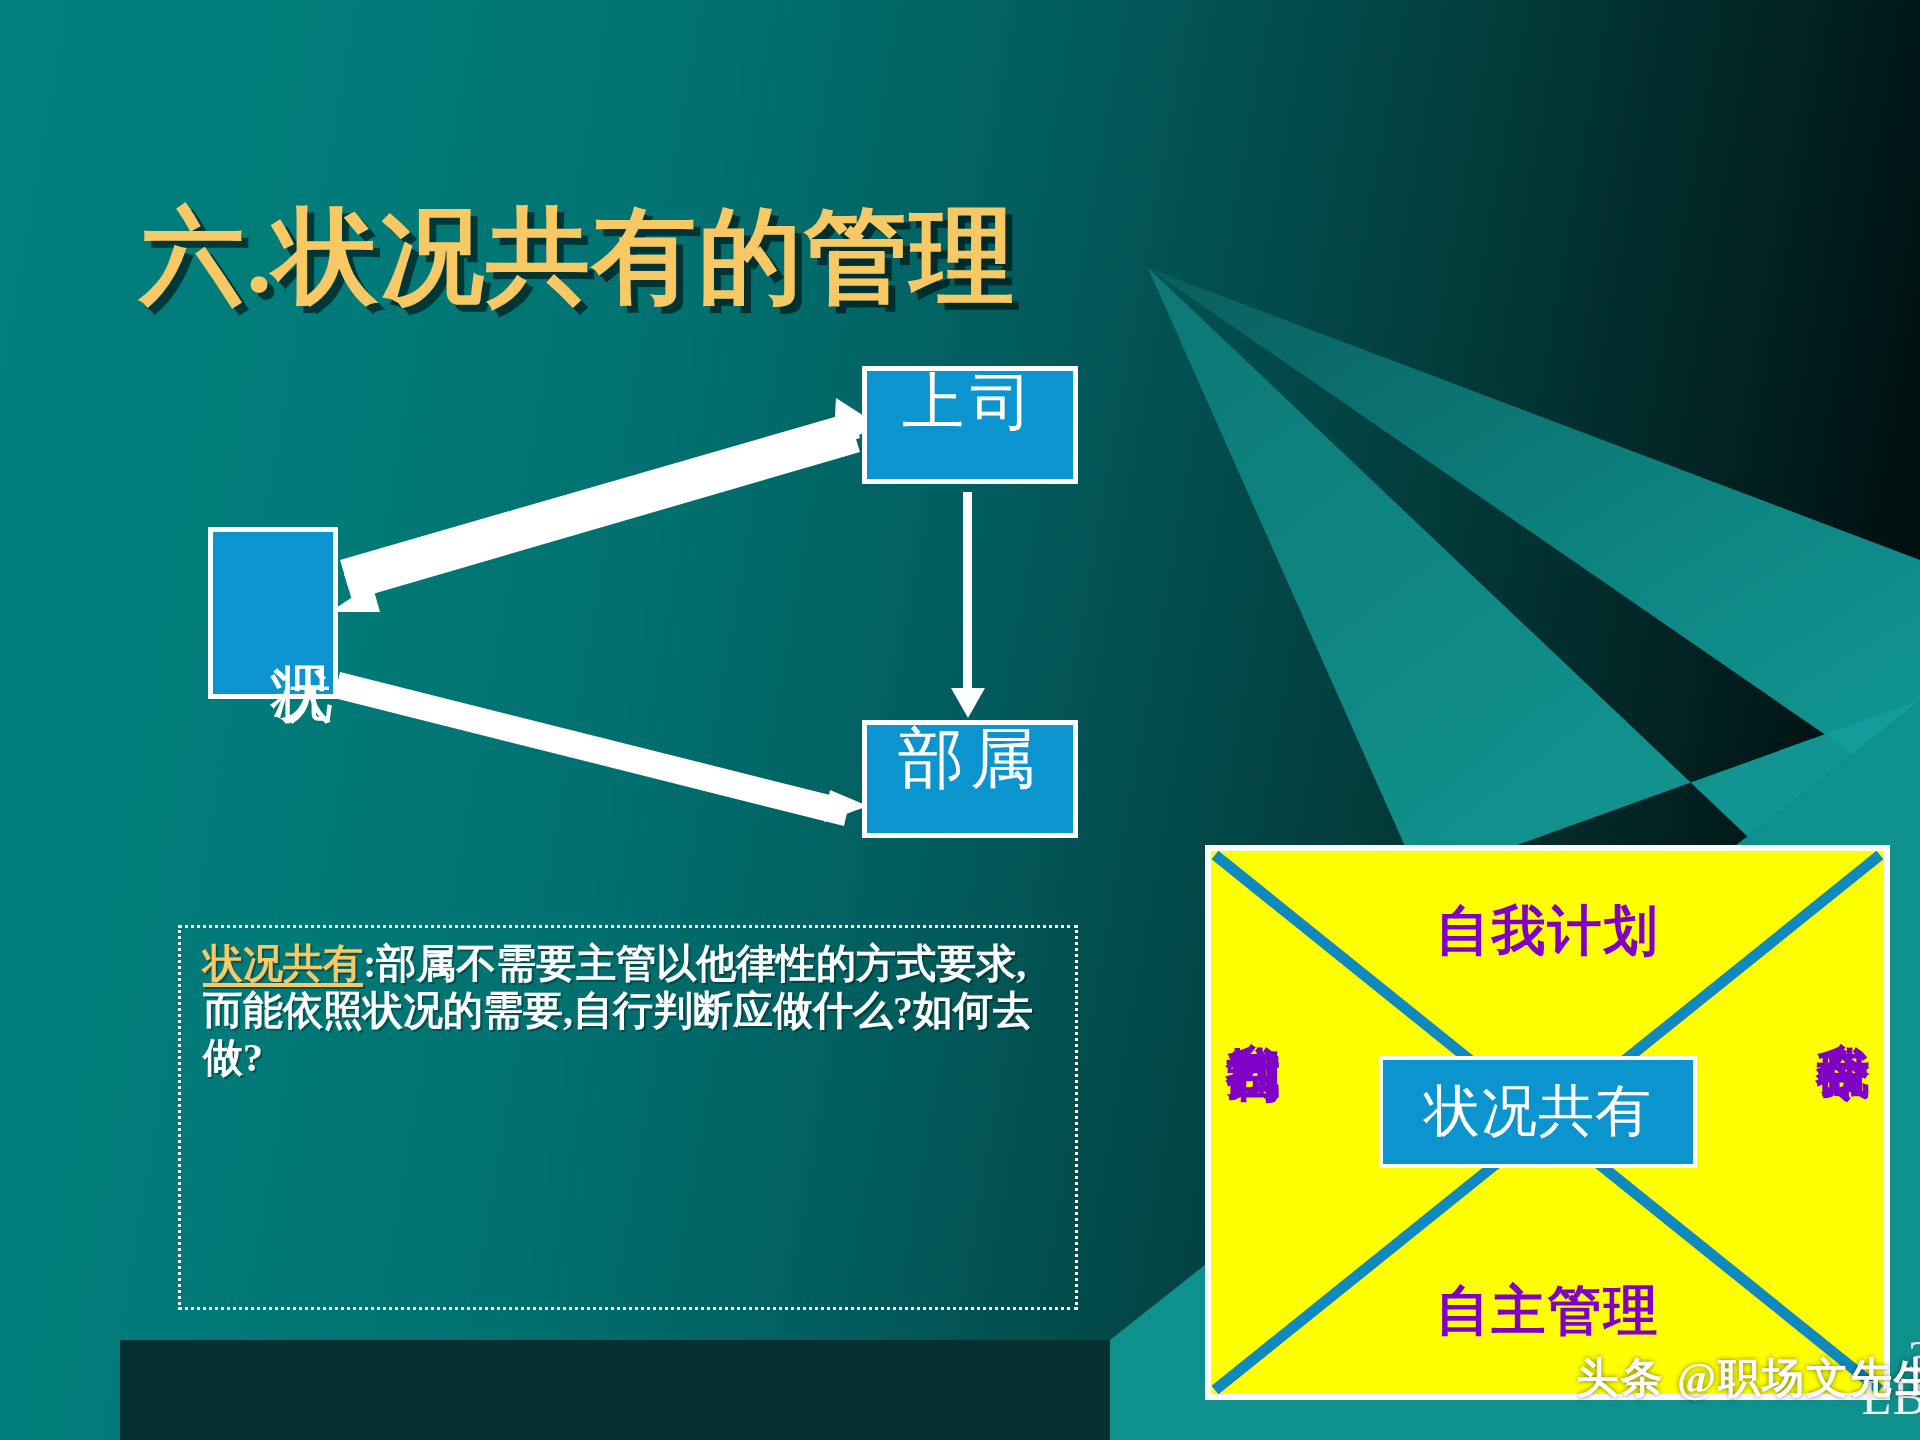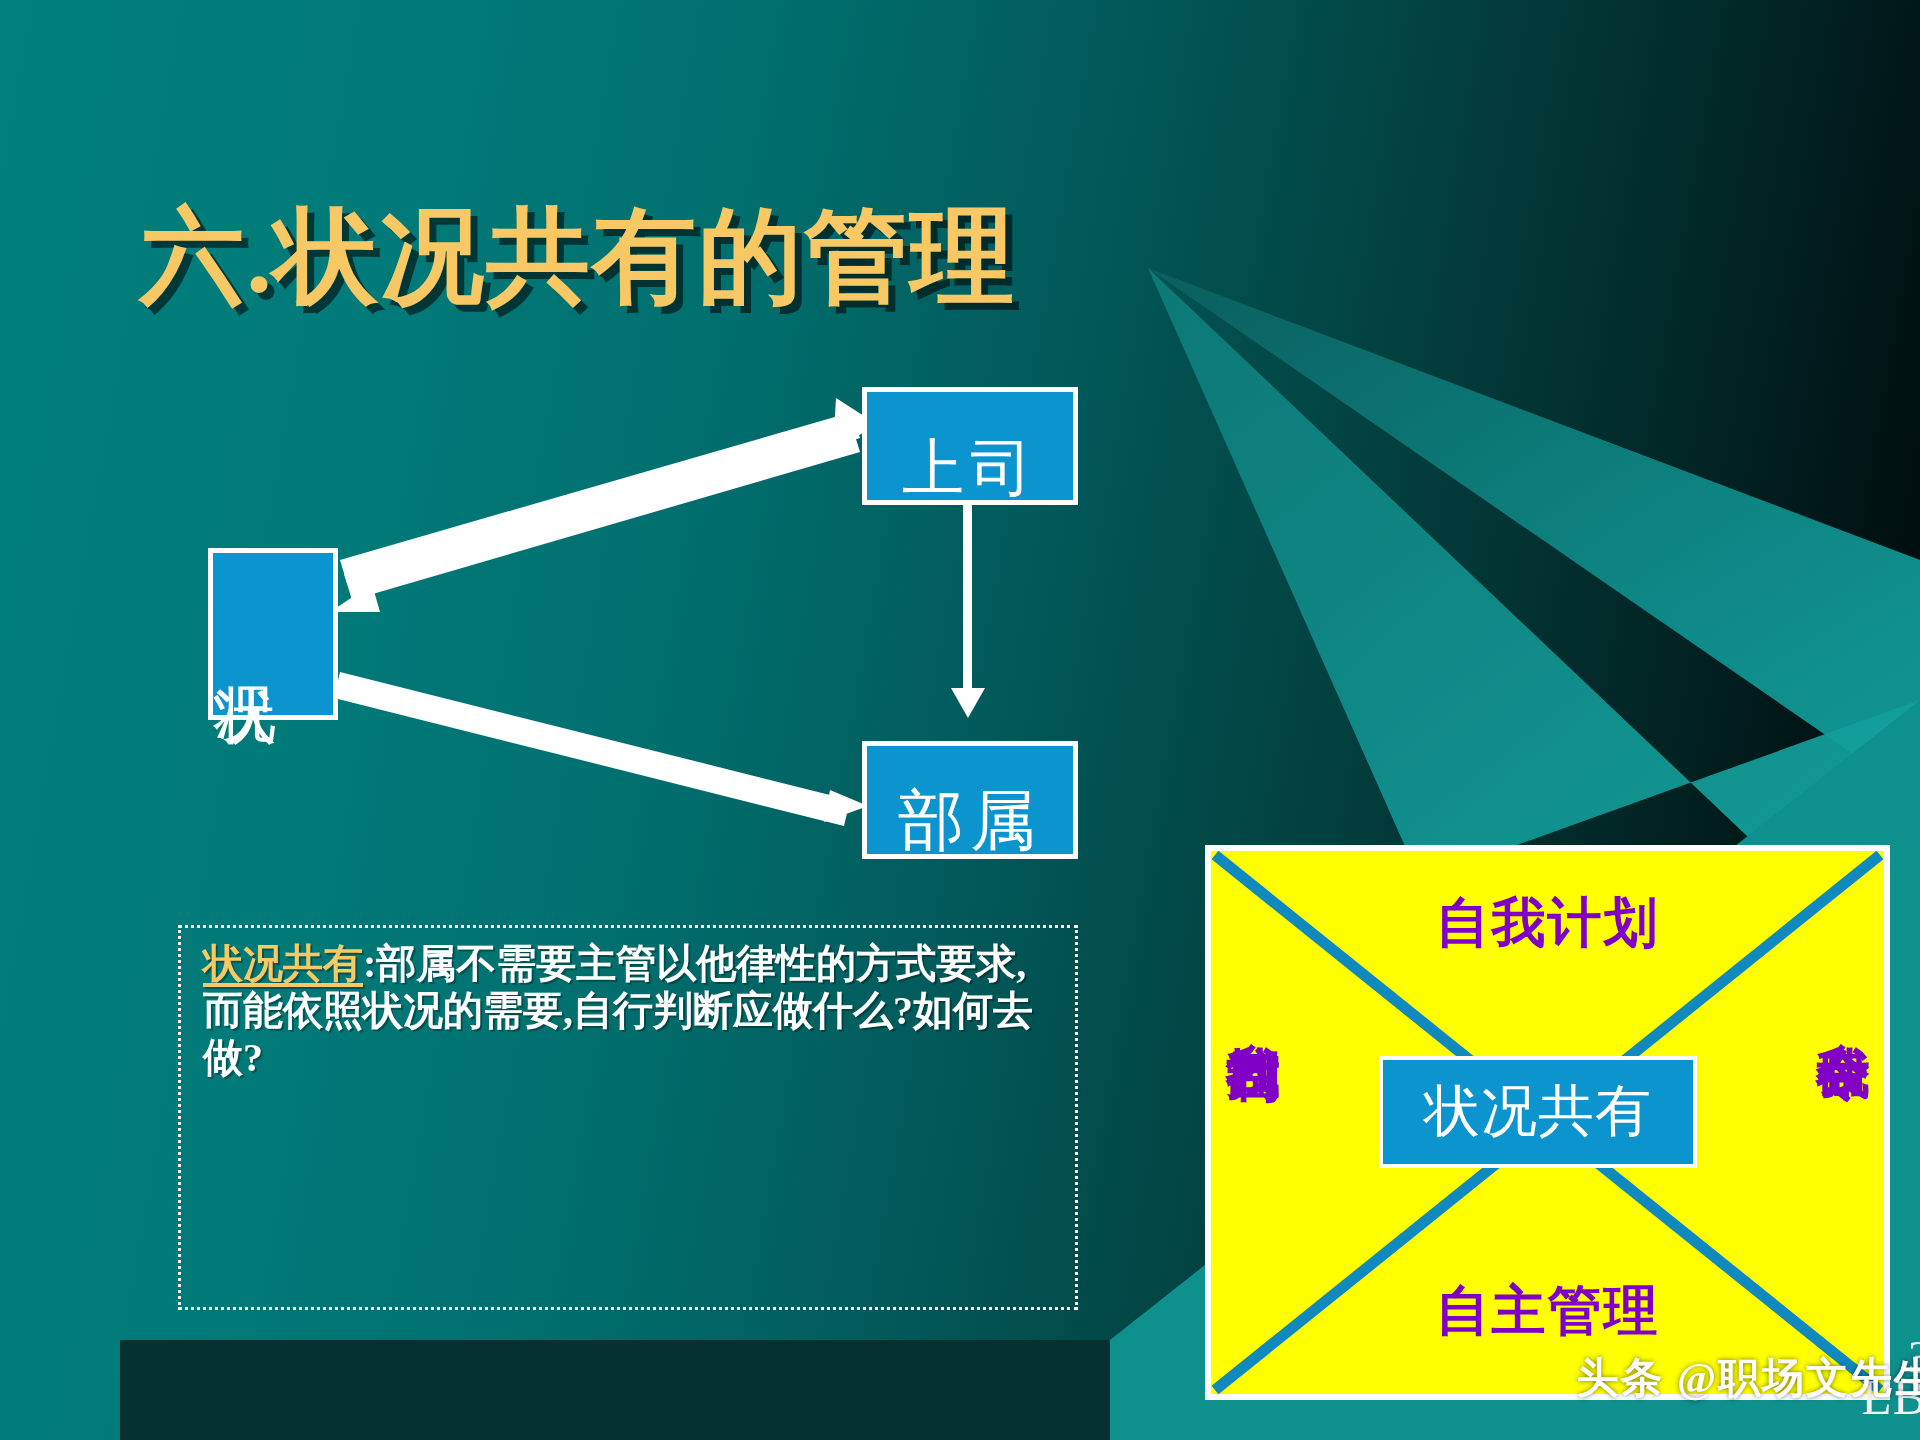--- a/index.html
+++ b/index.html
@@ -47,27 +47,26 @@
     white-space: nowrap;
   }
 
   
   .node {
     position: absolute;
     background: #0b94ce;
     border: 5px solid #ffffff;
     color: #ffffff;
     display: flex;
-    align-items: flex-end;
+    align-items: flex-start;
     justify-content: center;
     text-align: center;
     font-weight: 500;
     box-sizing: border-box;
     line-height: 1.02;
-    margin-top: 21px;
   }
   #node-boss {
     left: 862px; top: 366px;
     width: 216px; height: 118px;
     font-size: 62px;
     letter-spacing: 6px;
   }
   #node-sub {
     left: 862px; top: 720px;
     width: 216px; height: 118px;
@@ -131,21 +130,21 @@
   }
   #quad-lines { position: absolute; left: 0; top: 0; }
   .qlabel {
     position: absolute;
     color: #8000c8;
     font-weight: 700;
     font-size: 54px;
     letter-spacing: 2px;
     white-space: nowrap;
   }
-  #q-top   { left: 50%; transform: translateX(-50%); top: 36px; }
+  #q-top   { left: 50%; transform: translateX(-50%); top: 44px; }
   #q-bottom{ left: 50%; transform: translateX(-50%); bottom: 46px; }
   #q-left  {
     left: 16px; top: 148px;
     writing-mode: vertical-rl; text-orientation: upright;
     line-height: 0.95;
   }
   #q-right {
     right: 16px; top: 148px;
     writing-mode: vertical-rl; text-orientation: upright;
     line-height: 0.95;

